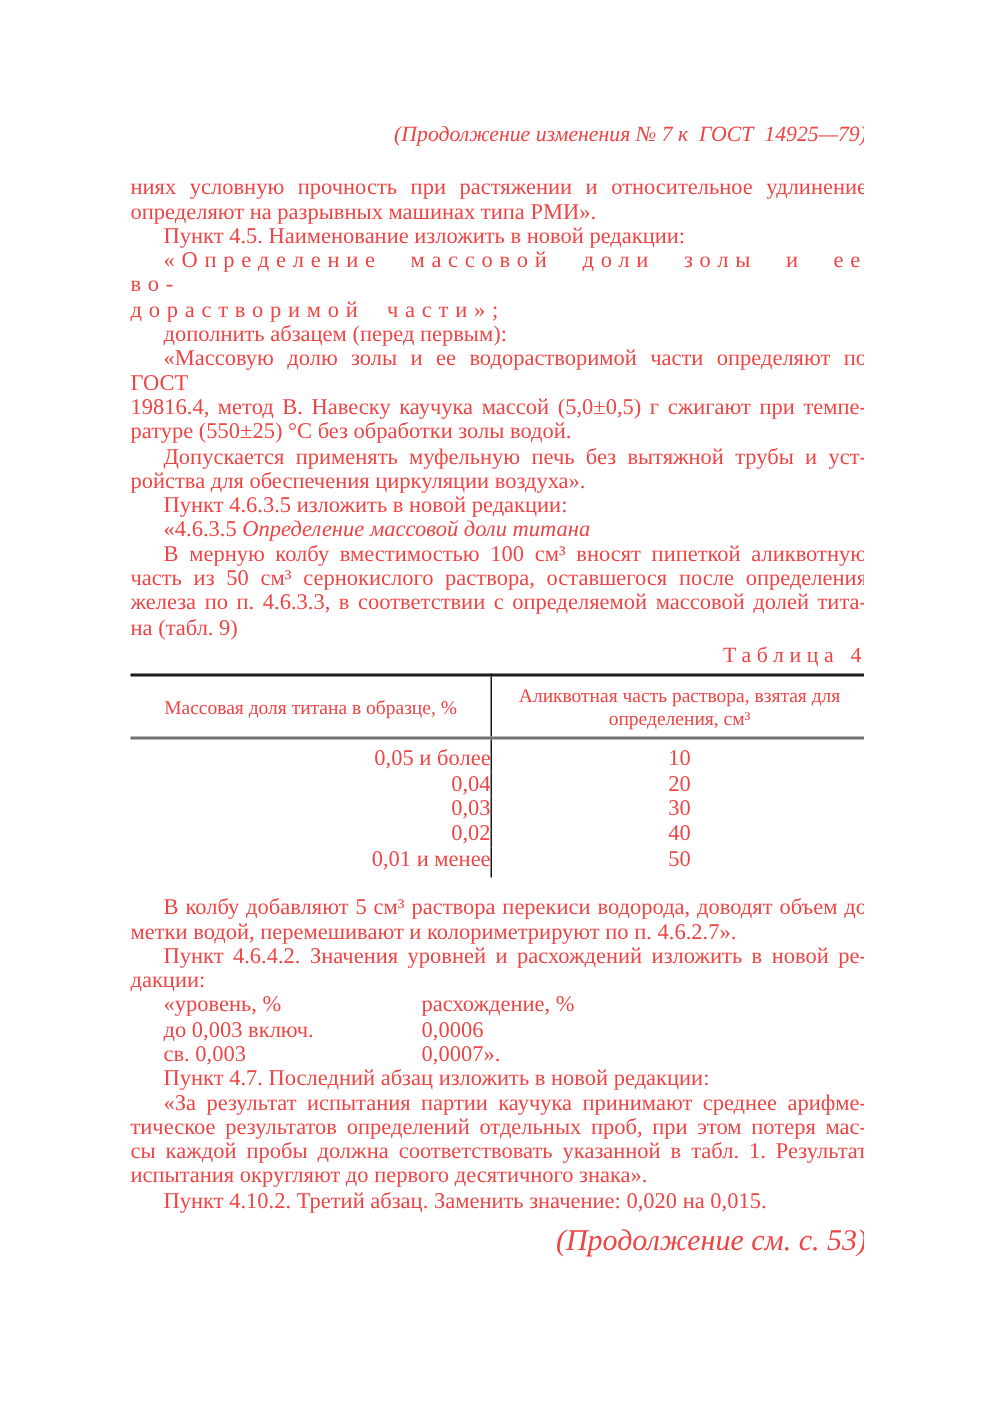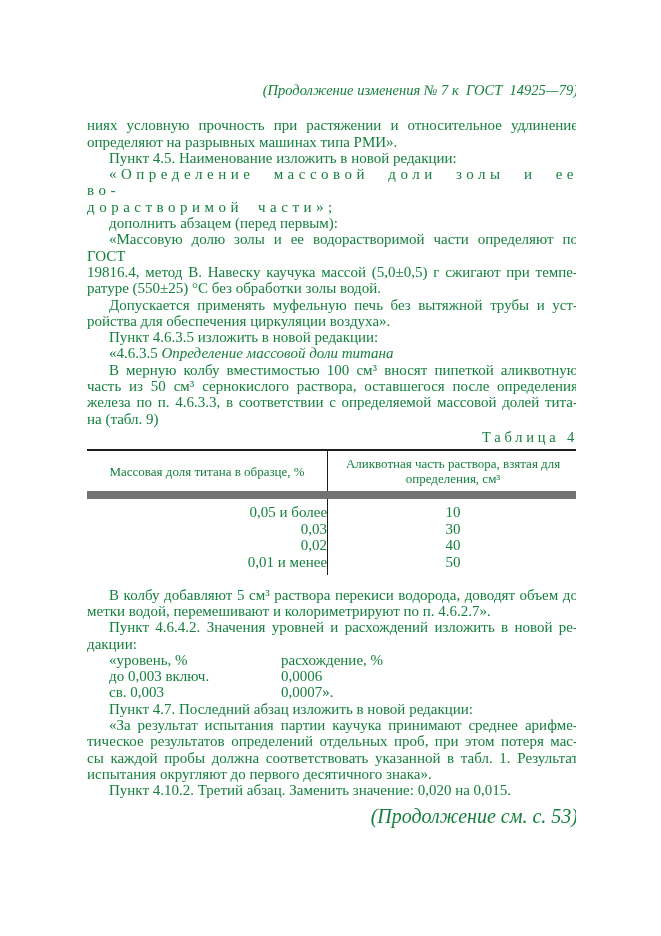--- a/index.html
+++ b/index.html
@@ -2,21 +2,21 @@
 <html lang="ru"><head>
 <meta charset="utf-8">
 <style>
   * { margin:0; padding:0; box-sizing:border-box; }
   html,body { background:#ffffff; }
   .page {
     position:relative;
     width:576px; height:936px;
     background:#ffffff;
     font-family:"Liberation Serif", serif;
-    color:#15803d;
+    color:#ef4444;
     overflow:hidden;
   }
   .content {
     position:absolute;
     left:87px; top:82px;
     width:491px;
     font-size:15px;
     line-height:16.3px;
   }
   .note {
@@ -44,21 +44,21 @@
     border-top:2px solid #1c1c1c;
     margin-bottom:12px;
   }
   table.t4 th {
     font-weight:normal;
     font-size:13px;
     line-height:15px;
     text-align:center;
     vertical-align:middle;
     padding:5px 6px;
-    border-bottom:8px solid #737373;
+    border-bottom:2px solid #737373;
   }
   table.t4 th + th, table.t4 td + td { border-left:1.5px solid #1c1c1c; }
   table.t4 col.c1 { width:49%; }
   table.t4 col.c2 { width:51%; }
   table.t4 td {
     font-size:15px;
     line-height:16.6px;
     padding:0;
   }
   table.t4 td.frac { padding-left:43px; text-align:right; }
@@ -144,20 +144,24 @@
             <div>определения, см³</div>
           </th>
         </tr>
       </thead>
       <tbody>
         <tr>
           <td class="frac">0,05 и более</td>
           <td class="vol">10</td>
         </tr>
         <tr>
+          <td class="frac">0,04</td>
+          <td class="vol">20</td>
+        </tr>
+        <tr>
           <td class="frac">0,03</td>
           <td class="vol">30</td>
         </tr>
         <tr>
           <td class="frac">0,02</td>
           <td class="vol">40</td>
         </tr>
         <tr>
           <td class="frac">0,01 и менее</td>
           <td class="vol">50</td>

